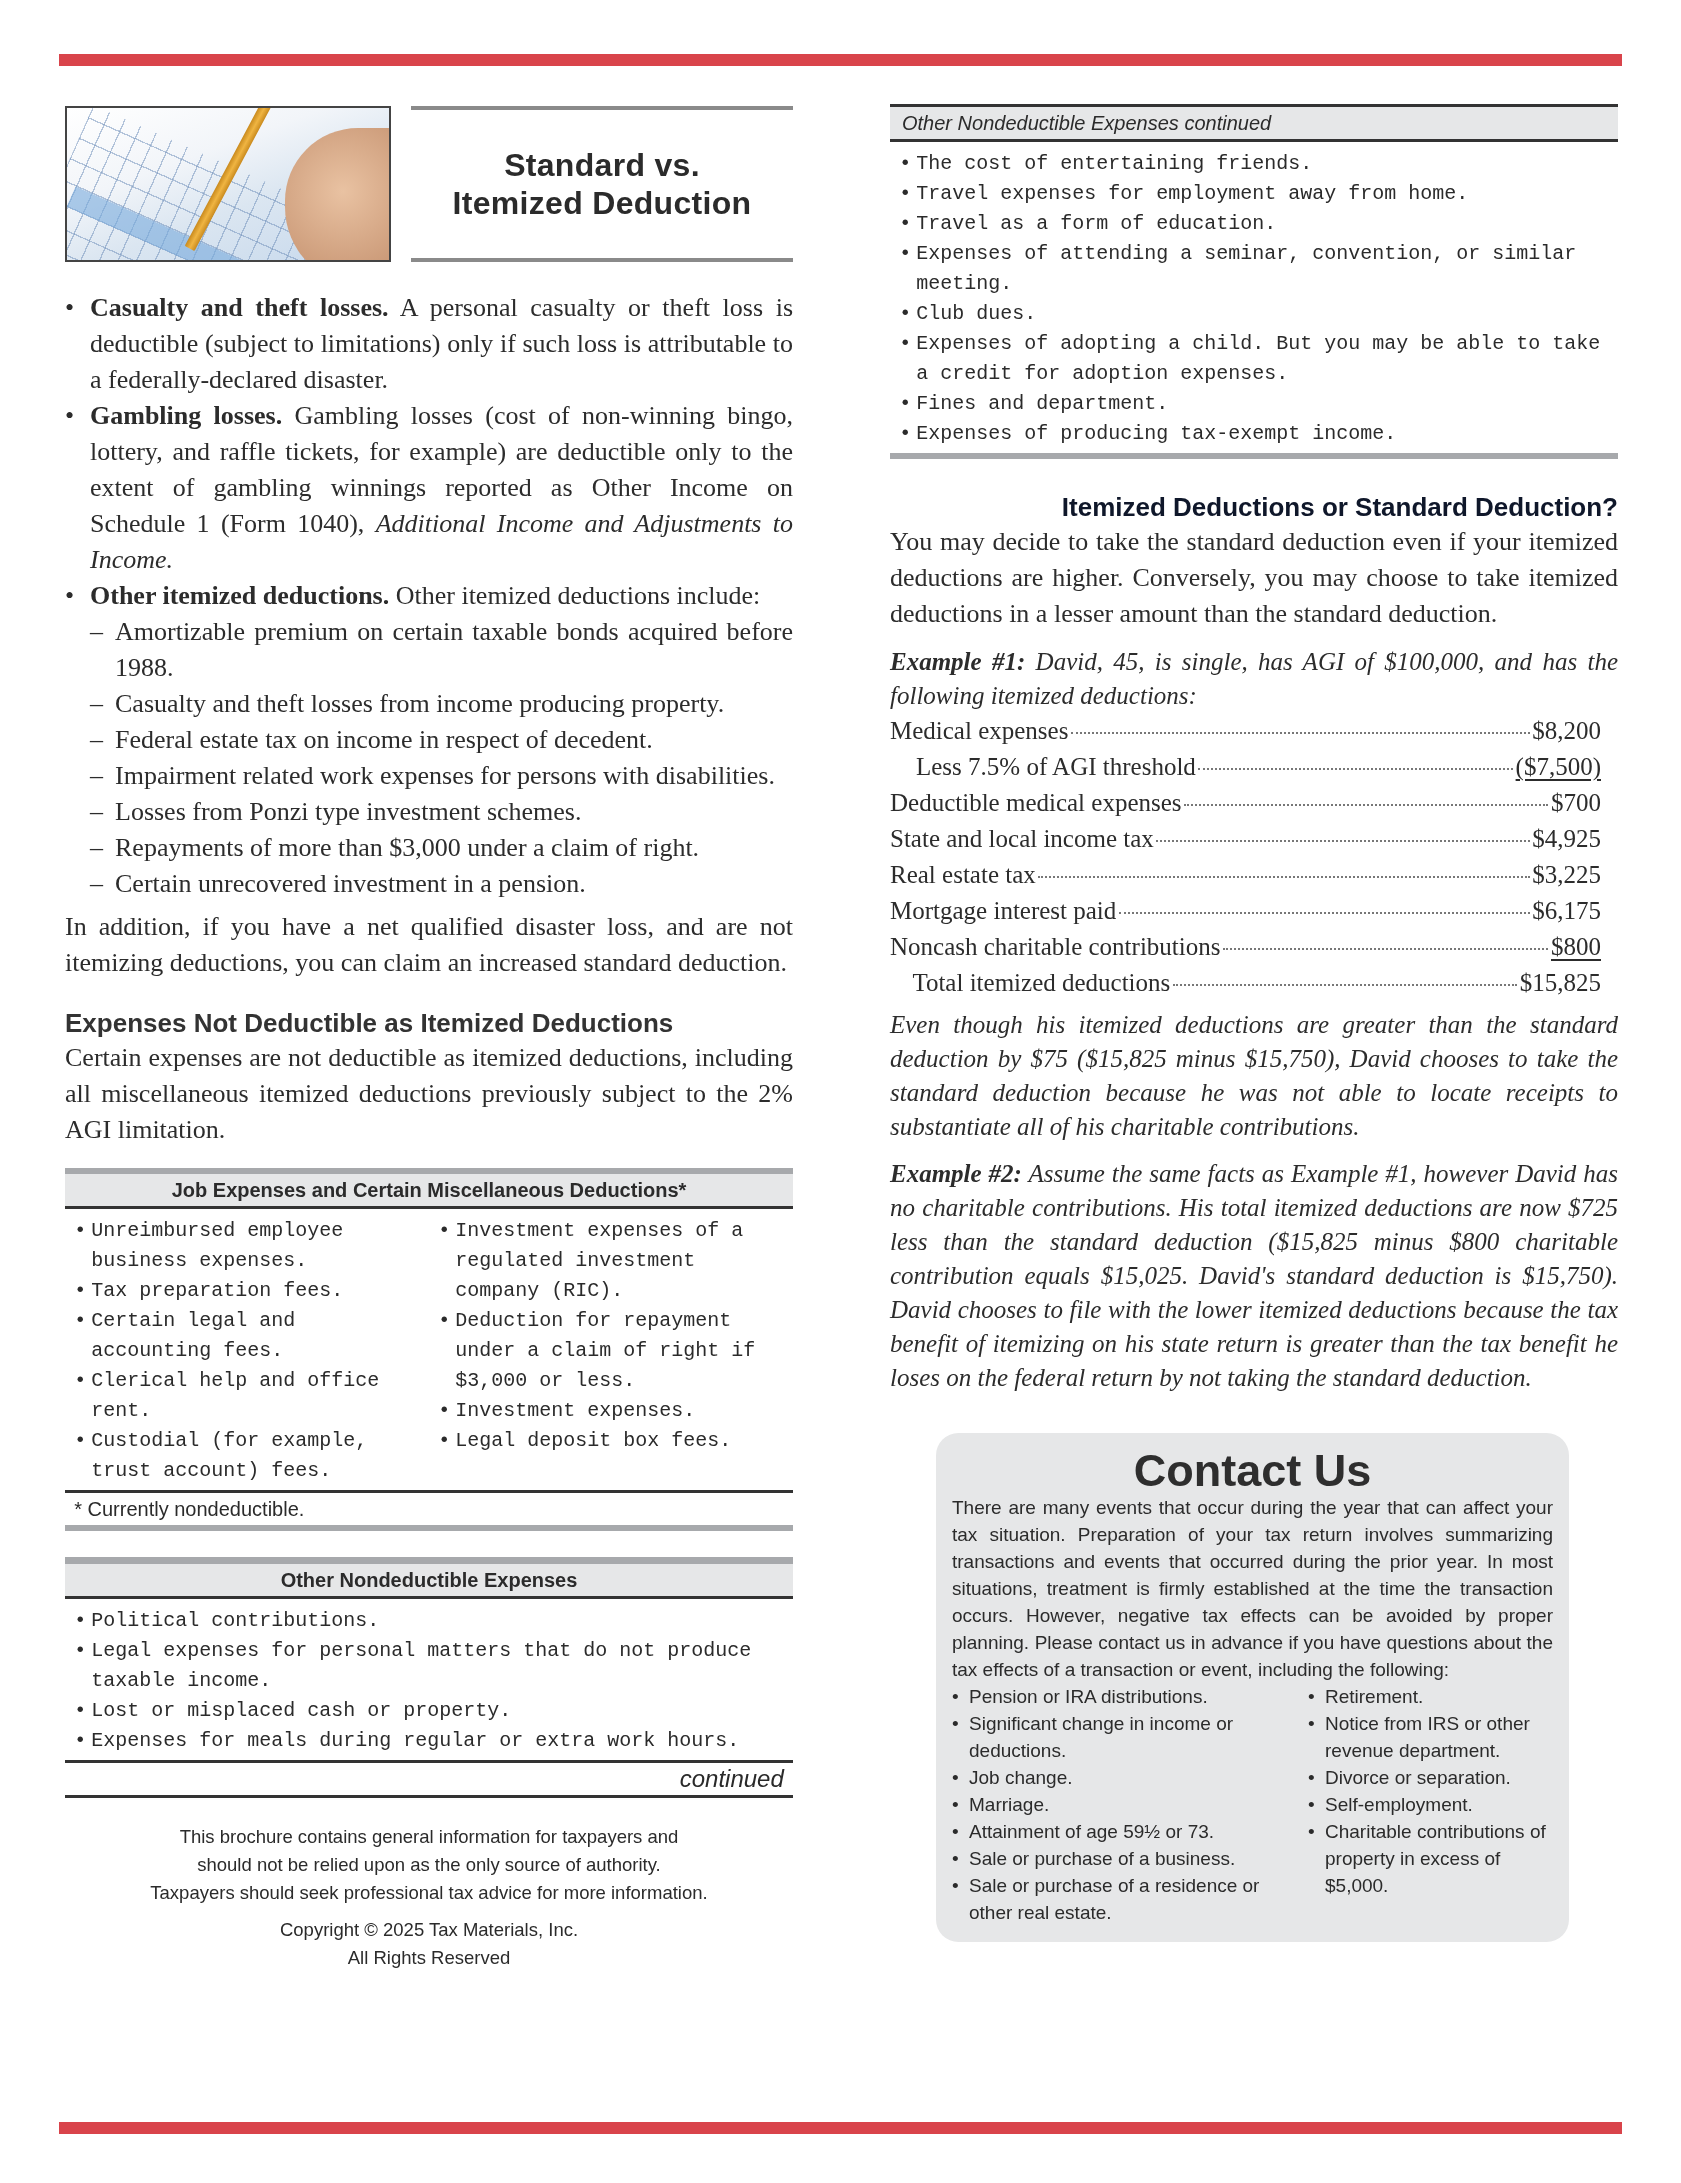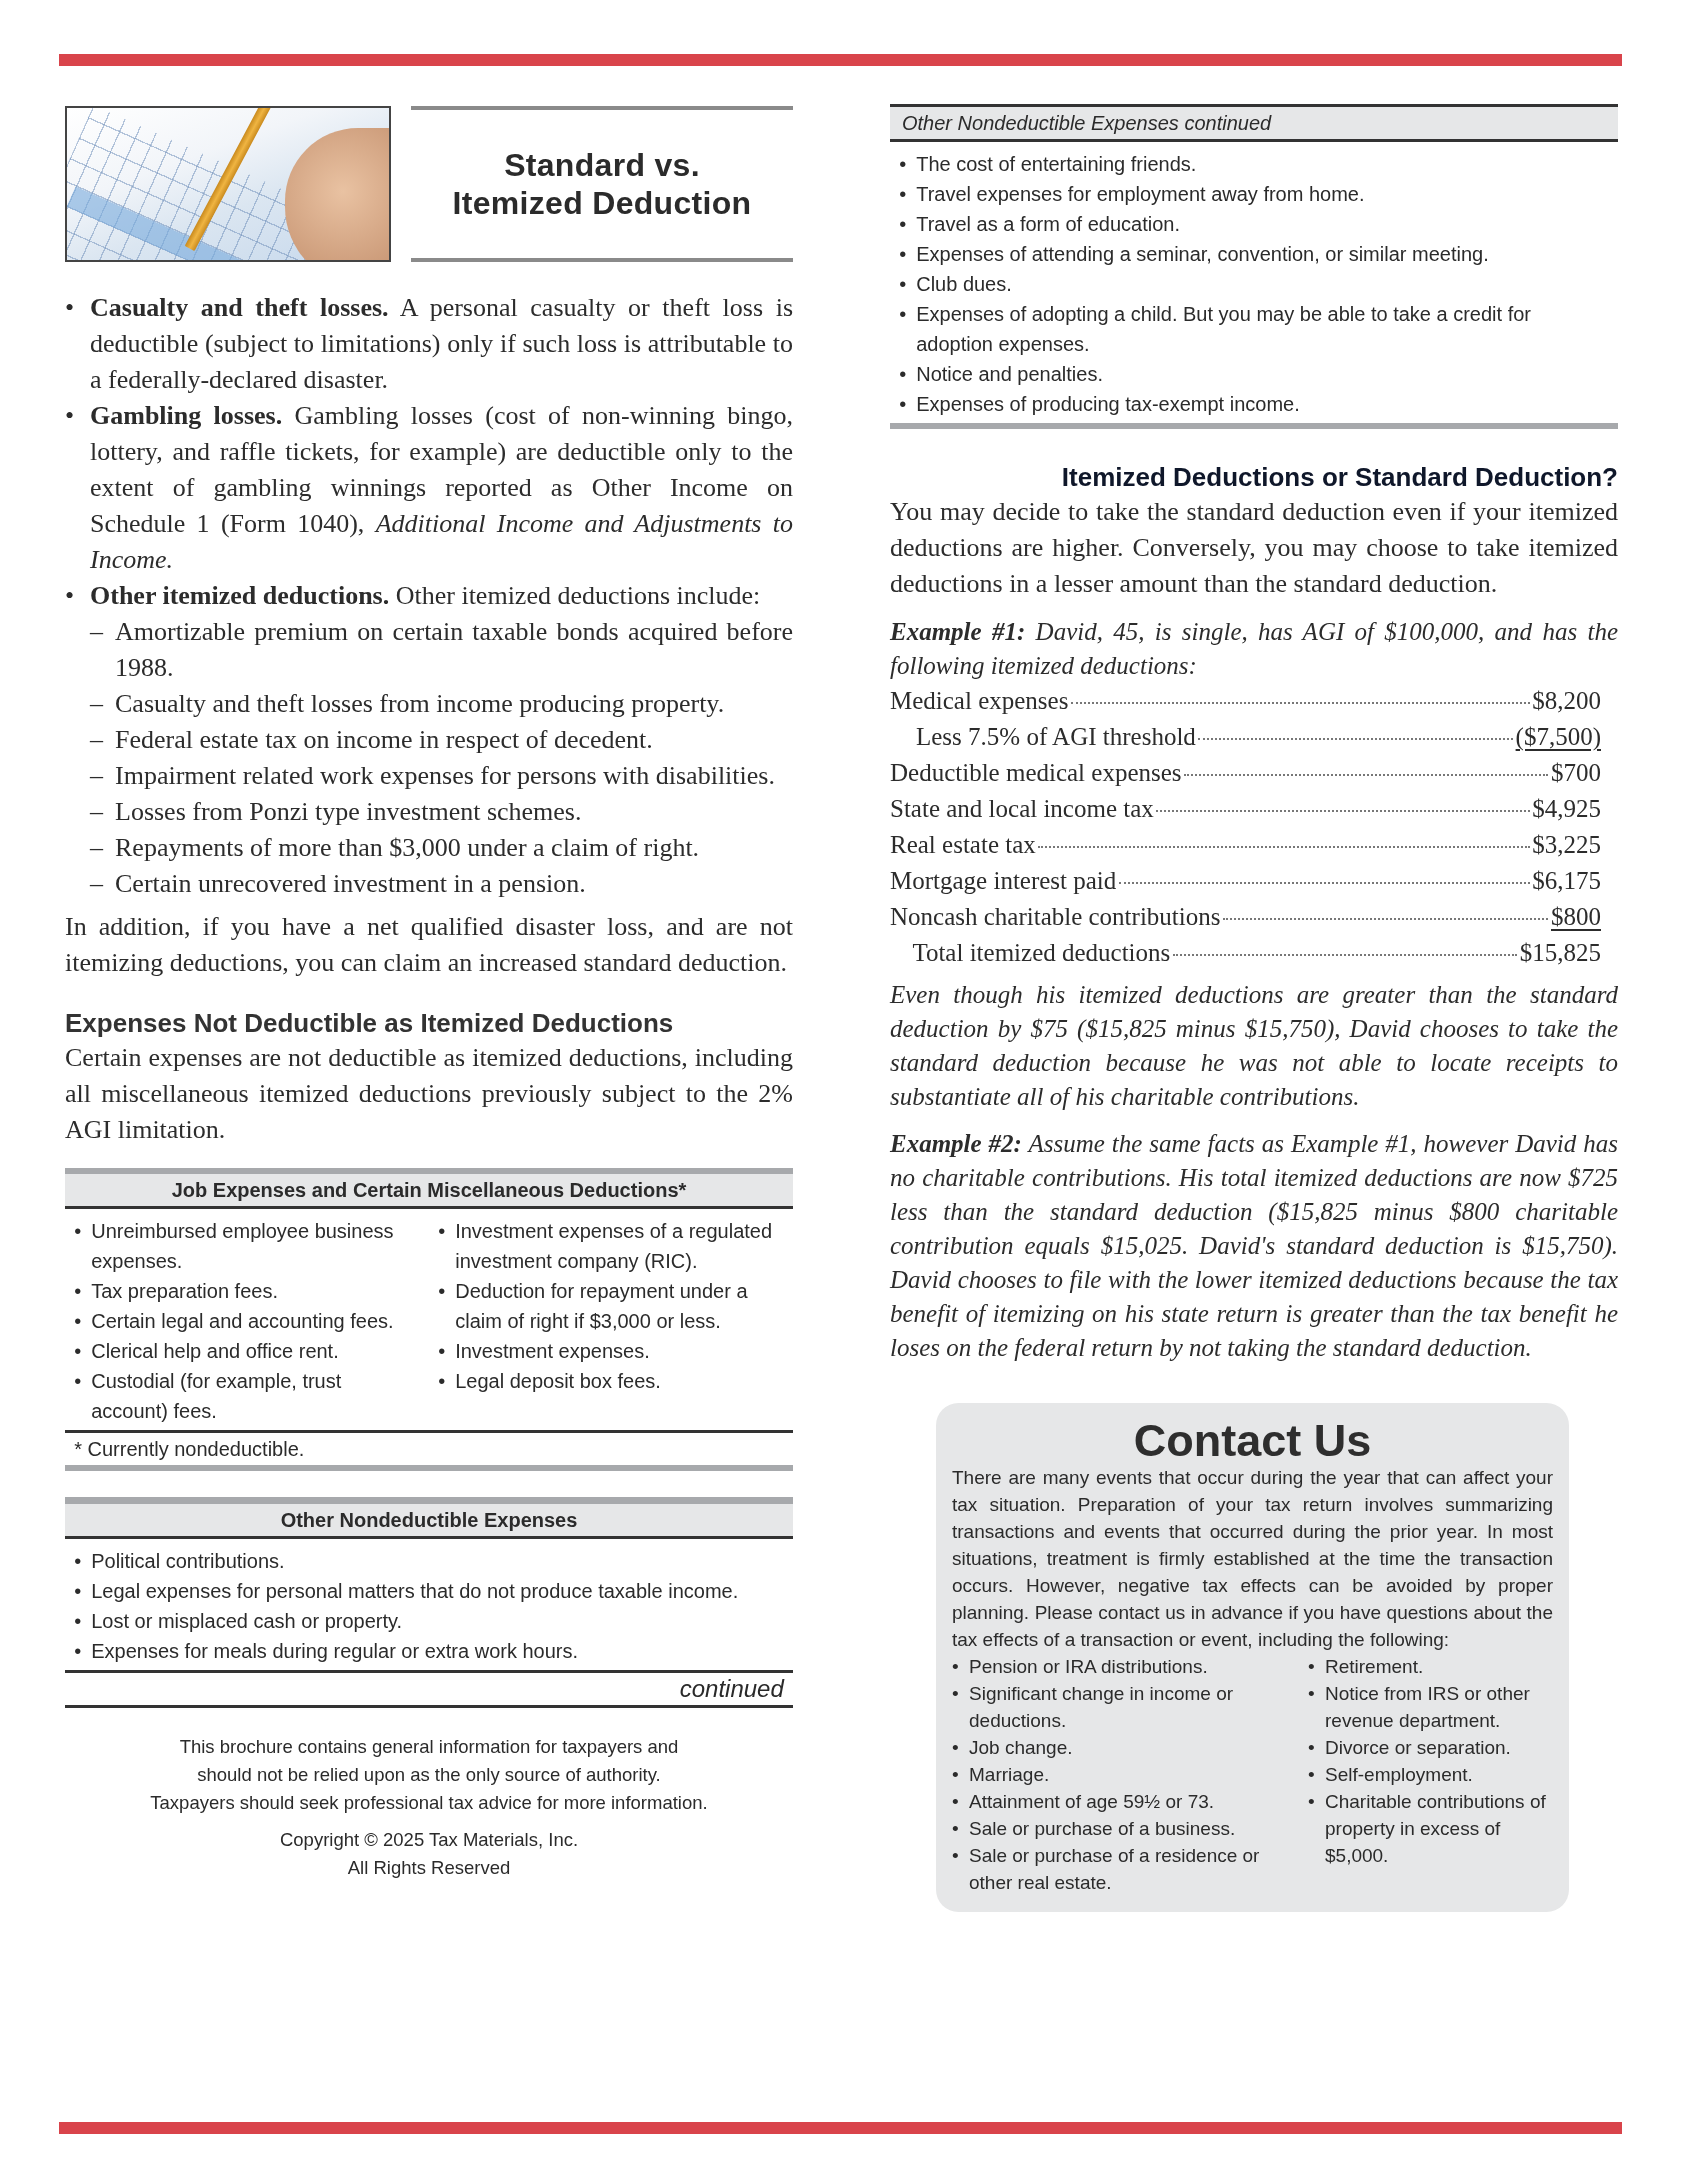--- a/index.html
+++ b/index.html
@@ -35,21 +35,21 @@
   .dash::before { content: "–"; position: absolute; left: 25px; top: 0; }
   .para { margin-top: 6.6px; }
   h2.section { font-family: "Liberation Sans", sans-serif; font-weight: bold; font-size: 26px; line-height: 33px; color: #333; margin-top: 26px; }
 
   
   .box { margin-top: 20px; font-family: "Liberation Sans", sans-serif; }
   .box .bar-grey { height: 6.6px; background: #a7a9ac; }
   .box .box-head { background: #e6e7e8; text-align: center; font-weight: bold; font-size: 20px; line-height: 32px; color: #2b2b2b; border-bottom: 3.3px solid #333; }
   .box .box-head.italic { text-align: left; font-weight: normal; font-style: italic; padding-left: 12px; border-top: 3.3px solid #333; }
   .box ul { list-style: none; padding: 6.6px 9.2px 4px 9.2px; font-size: 20px; line-height: 30px; color: #2b2b2b; }
-  .box li { position: relative; padding-left: 17px; }
+  .box li { position: relative; padding-left: 17px; font-family: Liberation Mono, monospace; }
   .box li::before { content: "•"; position: absolute; left: 0; }
   .box .two-col { display: flex; }
   .box .two-col ul { flex: 1; }
   .box .foot-rule { border-top: 3.3px solid #333; }
   .box .note { font-size: 20px; line-height: 32px; padding-left: 9.2px; color: #2b2b2b; }
   .box .continued { text-align: right; font-style: italic; font-size: 24px; line-height: 32px; padding-right: 9.2px; border-bottom: 3.3px solid #333; }
 
   .disclaimer { font-family: "Liberation Sans", sans-serif; font-size: 18.5px; line-height: 28px; text-align: center; color: #2b2b2b; margin-top: 25px; }
   .copyright { font-family: "Liberation Sans", sans-serif; font-size: 18.5px; line-height: 28px; text-align: center; color: #2b2b2b; margin-top: 9.2px; }
 
@@ -163,21 +163,21 @@
 <div class="col right">
   <div class="box" style="margin-top:0;">
     <div class="box-head italic">Other Nondeductible Expenses continued</div>
     <ul>
       <li>The cost of entertaining friends.</li>
       <li>Travel expenses for employment away from home.</li>
       <li>Travel as a form of education.</li>
       <li>Expenses of attending a seminar, convention, or similar meeting.</li>
       <li>Club dues.</li>
       <li>Expenses of adopting a child. But you may be able to take a credit for adoption expenses.</li>
-      <li>Notice and penalties.</li>
+      <li>Fines and department.</li>
       <li>Expenses of producing tax-exempt income.</li>
     </ul>
     <div class="bar-grey"></div>
   </div>
 
   <h2 class="rh">Itemized Deductions or Standard Deduction?</h2>
   <p class="body-text">You may decide to take the standard deduction even if your itemized deductions are higher. Conversely, you may choose to take itemized deductions in a lesser amount than the standard deduction.</p>
 
   <p class="example"><b>Example #1:</b><span> David, 45, is single, has AGI of $100,000, and has the following itemized deductions:</span></p>
 

